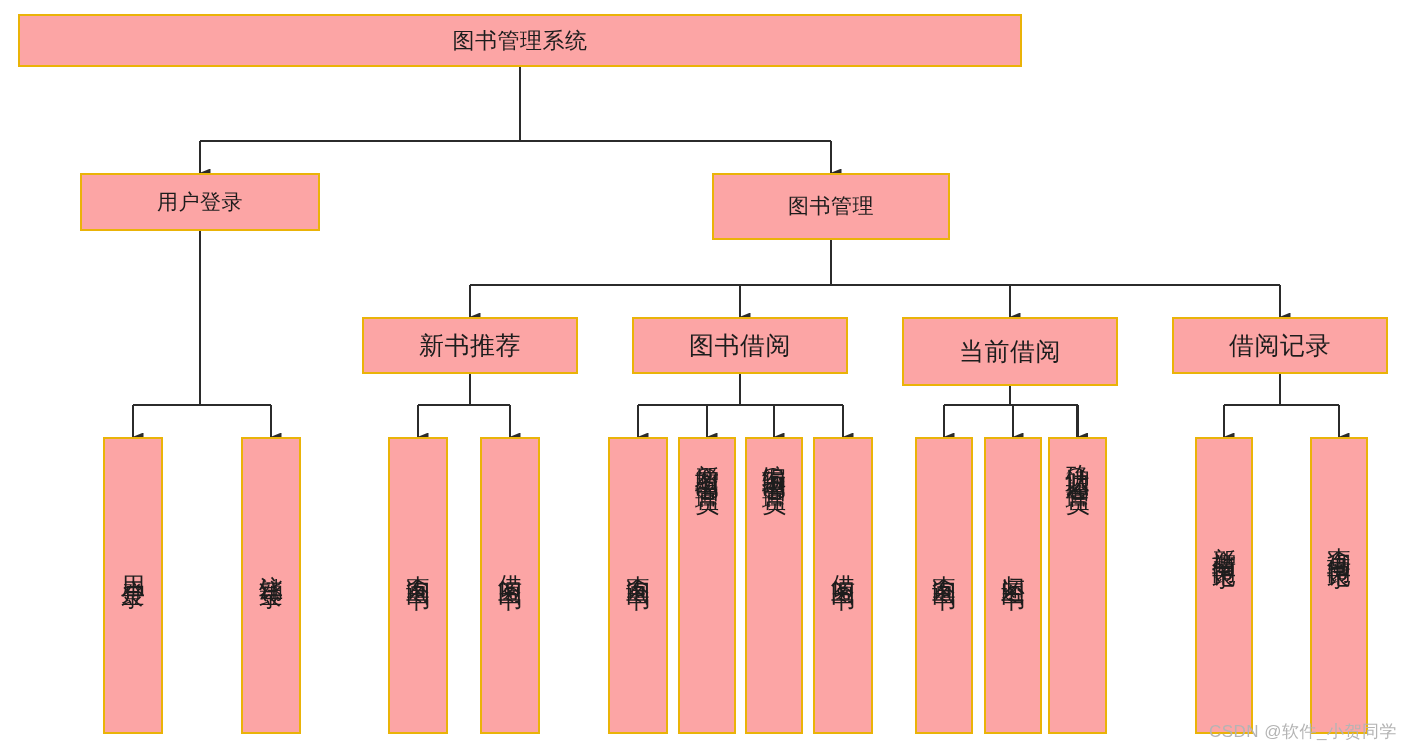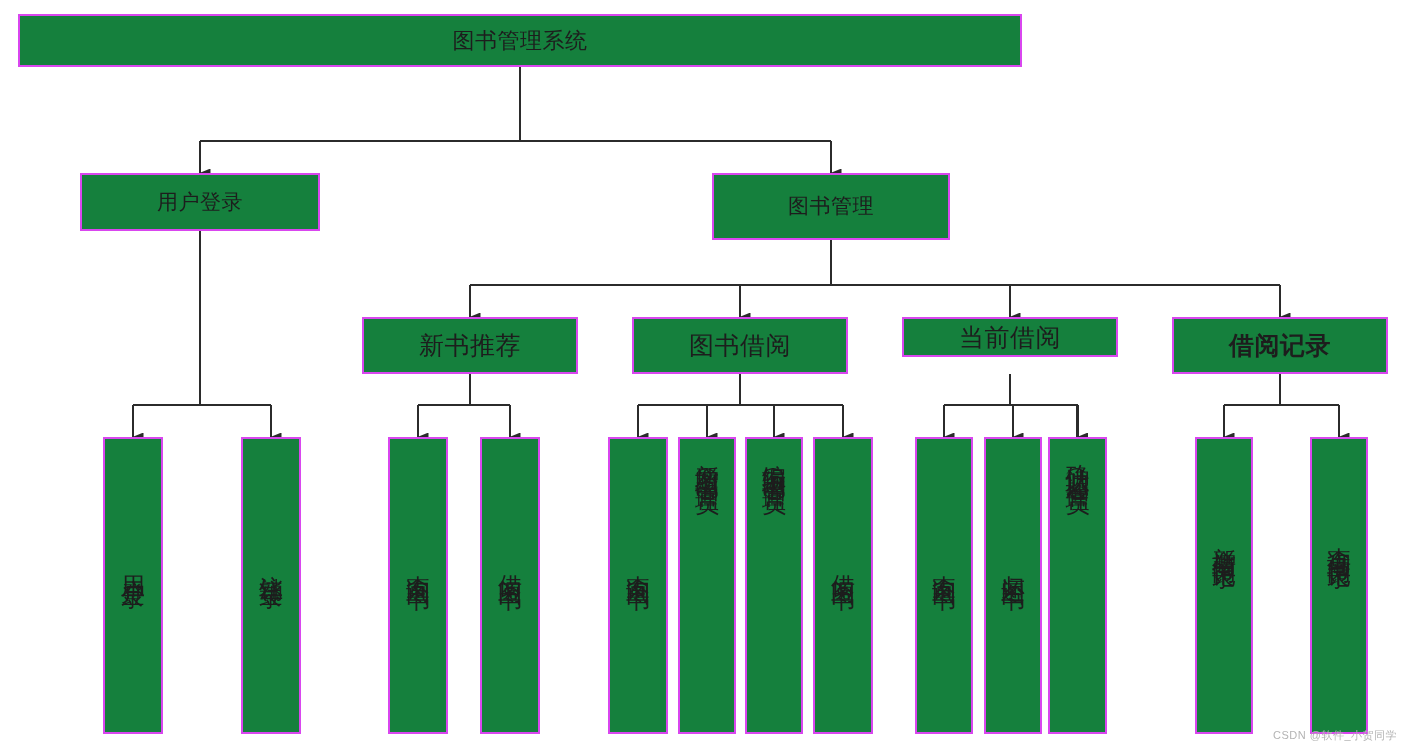--- a/index.html
+++ b/index.html
@@ -7,22 +7,22 @@
     width:1405px;height:747px;overflow:hidden;
     font-family:"Liberation Sans","DejaVu Sans",sans-serif;
     color:#1a1a1a;
   }
   #diagram-root{position:relative;width:1405px;height:747px;background:#fff;}
 
   
   .node{
     position:absolute;
     box-sizing:border-box;
-    background:#15803d;
-    border:2px solid #d946ef;
+    background:#fca5a5;
+    border:2px solid #eab308;
     display:flex;
     align-items:center;
     justify-content:center;
     overflow:hidden;
   }
   .node-label{
     font-size:21px;
     line-height:1.15;
     color:#1d1d1d;
     letter-spacing:0.5px;
@@ -55,21 +55,21 @@
   #connectors{
     position:absolute;left:0;top:0;width:1405px;height:747px;
     pointer-events:none;
   }
 
   
   #watermark{
     position:absolute;
     right:8px;
     bottom:4px;
-    font-size:11px;
+    font-size:17px;
     color:#b4b4b4;
     white-space:nowrap;
     letter-spacing:0.5px;
     margin-left:9px;
   }
 </style>
 </head>
 <body>
 
 <div id="diagram-root">
@@ -126,24 +126,24 @@
       </div>
       <div class="node level-1" style="left: 712px; top: 173px; width: 238px; height: 67px;">
         <span class="node-label">图书管理</span>
       </div>
       <div class="node level-2" style="left: 362px; top: 317px; width: 216px; height: 57px;">
         <span class="node-label">新书推荐</span>
       </div>
       <div class="node level-2" style="left: 632px; top: 317px; width: 216px; height: 57px;">
         <span class="node-label">图书借阅</span>
       </div>
-      <div class="node level-2" style="left: 902px; top: 317px; width: 216px; height: 40px;">
+      <div class="node level-2" style="left: 902px; top: 317px; width: 216px; height: 69px;">
         <span class="node-label">当前借阅</span>
       </div>
-      <div class="node level-2" style="left: 1172px; top: 317px; width: 216px; height: 57px; font-weight: bold;">
+      <div class="node level-2" style="left: 1172px; top: 317px; width: 216px; height: 57px;">
         <span class="node-label">借阅记录</span>
       </div>
       <div class="node level-3 vertical" style="left: 103px; top: 437px; width: 60px; height: 297px;">
         <span class="node-label" style="margin-top: 117px;">用户登录</span>
       </div>
       <div class="node level-3 vertical" style="left: 241px; top: 437px; width: 60px; height: 297px;">
         <span class="node-label" style="margin-top: 117px;">注销登录</span>
       </div>
       <div class="node level-3 vertical" style="left: 388px; top: 437px; width: 60px; height: 297px;">
         <span class="node-label" style="margin-top: 117px;">查询图书</span>

